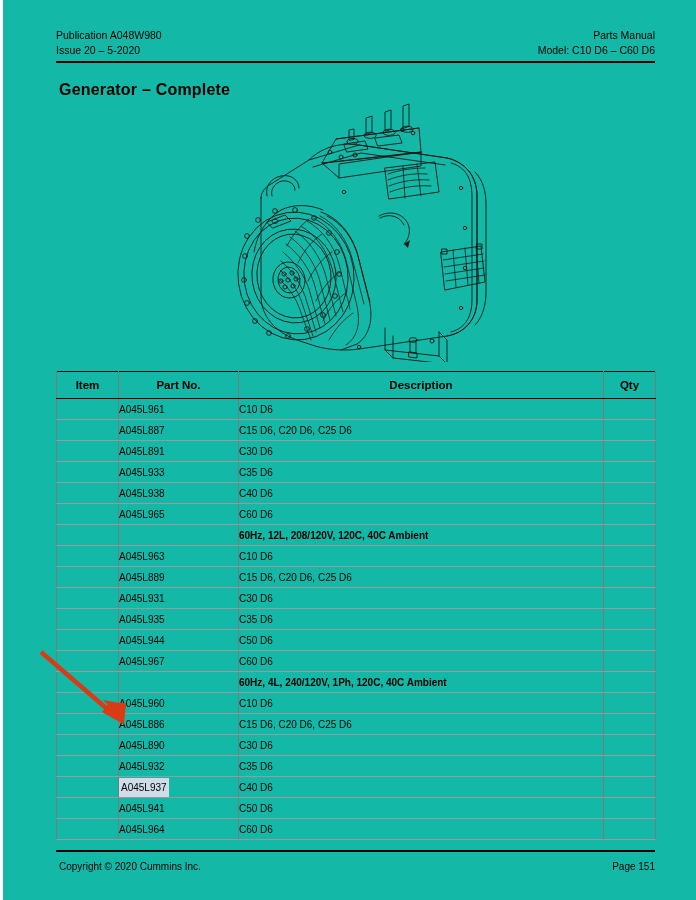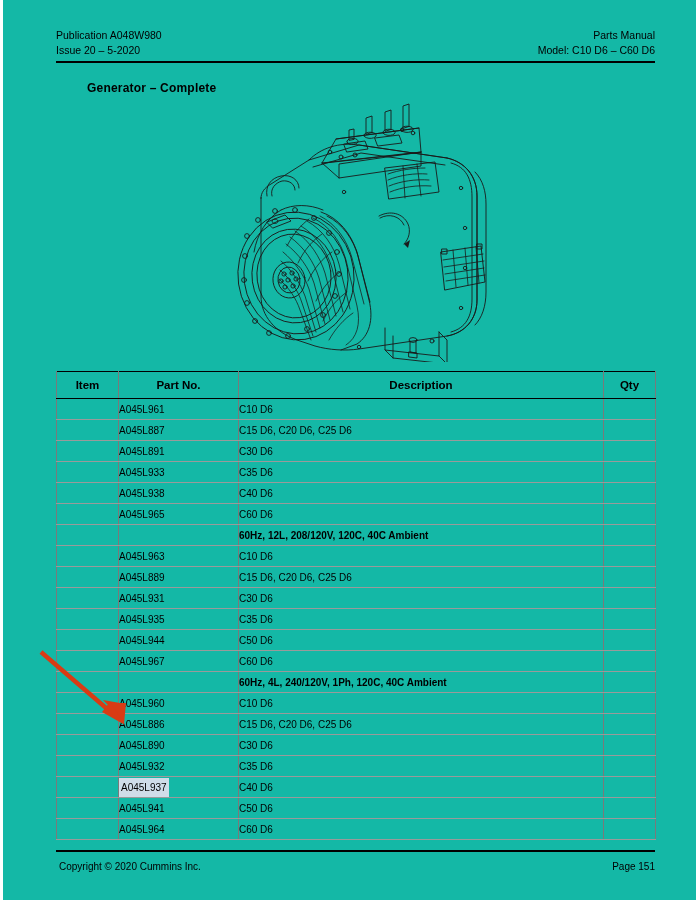--- a/index.html
+++ b/index.html
@@ -47,24 +47,23 @@
     width: 599px;
     height: 0;
     border-top: 2.5px solid #000;
   }
 
   
   .page-title {
     position: absolute;
     left: 56px;
     top: 81px;
-    font-size: 12px;
+    font-size: 16px;
     font-weight: bold;
     letter-spacing: 0.2px;
-    margin-left: 28px;
   }
 
   
   .figure {
     position: absolute;
     left: 186px;
     top: 100px;
     width: 324px;
     height: 262px;
   }

